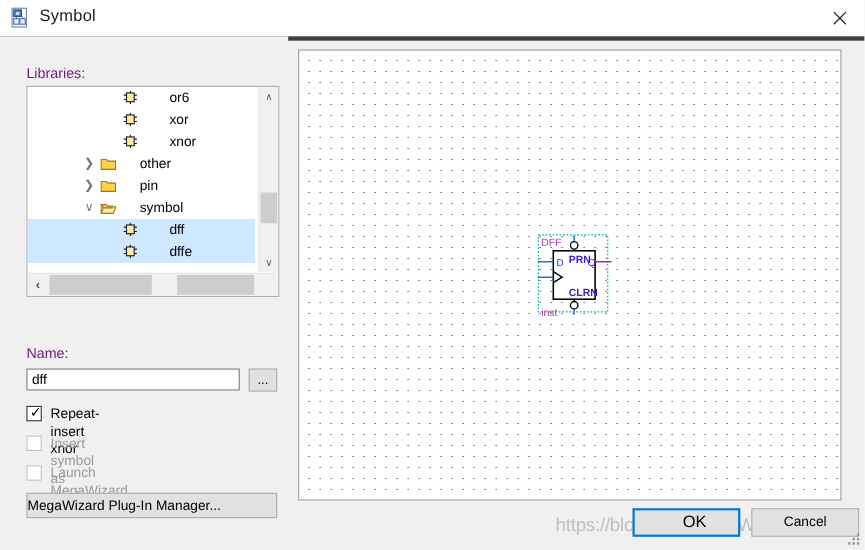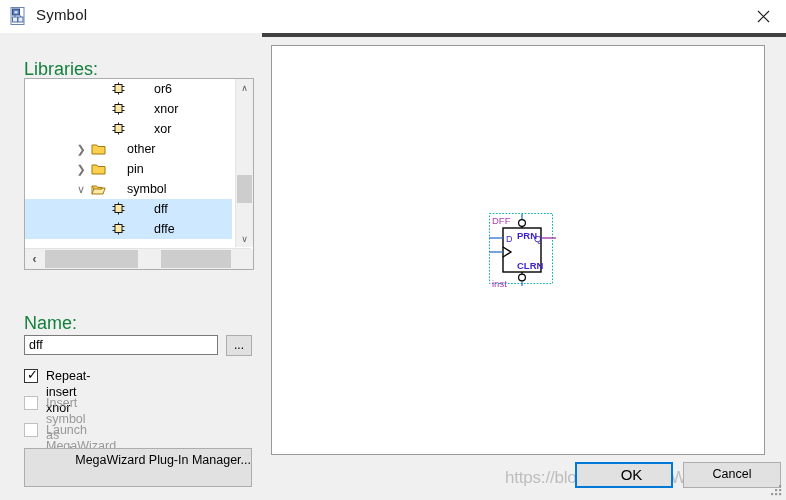--- a/index.html
+++ b/index.html
@@ -26,21 +26,21 @@
     font-size:15px;color:#1b1b1b;
     letter-spacing:.2px;
   }
   #close-button{
     position:absolute;right:0;top:0;width:46px;height:32px;
     display:flex;align-items:center;justify-content:center;
     cursor:default;
   }
   
   #left-pane{position:absolute;left:0;top:33px;width:262px;height:467px;background:#f0f0f0;}
-  .section-label{font-size:18px;color:#15803d;}
+  .section-label{font-size:13px;color:#701a75;}
   #libraries-label{position:absolute;left:24px;top:26px;}
   #tree-frame{
     position:absolute;left:24px;top:45px;width:228px;height:190px;
     background:#fff;border:1px solid #adadad;
     overflow:hidden;
   }
   #tree-list{position:absolute;left:0;top:0;width:207px;height:168px;overflow:hidden;}
   .tree-row{
     height:20px;line-height:20px;position:relative;white-space:nowrap;
     font-size:12.5px;color:#000;
@@ -113,24 +113,24 @@
   .cb-box.disabled{border-color:#c0c0c0;background:#fff;}
   .cb-check{
     position:absolute;left:2px;top:-3px;font-size:13px;color:#000;line-height:16px;
   }
   .cb-text{position:absolute;left:22px;top:0;font-size:12.5px;line-height:16px;color:#000;}
   .cb-text.disabled{color:#999;}
   #cb-repeat{top:335px;}
   #cb-block{top:362px;}
   #cb-wizard{top:389px;}
   #megawizard-button{
-    position:absolute;left:24px;top:415px;width:228px;height:39px;
+    position:absolute;left:24px;top:415px;width:228px;height:23px;
     background:#e1e1e1;border:1px solid #adadad;box-sizing:border-box;
     font-family:"Liberation Sans", sans-serif;font-size:12.5px;color:#000;
-    text-align:right;line-height:23px;cursor:default;
+    text-align:left;line-height:23px;cursor:default;
   }
   
   #preview-pane{
     position:absolute;left:271px;top:45px;width:494px;height:410px;
     background:#fff;
     border:1px solid #9a9a9a;
     box-sizing:border-box;
     overflow:hidden;
   }
   #preview-grid{
@@ -199,30 +199,30 @@
             </svg></span>
           <span class="t-label">or6</span>
         </div>
         <div class="tree-row lvl3">
           <span class="expander"></span>
           <span class="t-icon"><svg width="15" height="14" viewBox="0 0 15 14">
               <rect x="4" y="2.5" width="7" height="8" fill="#ffe9a8" stroke="#1a1a1a" stroke-width="1"></rect>
               <path d="M4 4.5 L1.5 4.5 M4 8.5 L1.5 8.5 M11 4.5 L13.5 4.5 M11 8.5 L13.5 8.5" stroke="#1a1a1a" stroke-width="1" fill="none"></path>
               <path d="M7.5 2.5 L7.5 0.5 M7.5 10.5 L7.5 12.5" stroke="#1a1a1a" stroke-width="1" fill="none"></path>
             </svg></span>
+          <span class="t-label">xor</span>
+        </div>
+        <div class="tree-row lvl3">
+          <span class="expander"></span>
+          <span class="t-icon"><svg width="15" height="14" viewBox="0 0 15 14">
+              <rect x="4" y="2.5" width="7" height="8" fill="#ffe9a8" stroke="#1a1a1a" stroke-width="1"></rect>
+              <path d="M4 4.5 L1.5 4.5 M4 8.5 L1.5 8.5 M11 4.5 L13.5 4.5 M11 8.5 L13.5 8.5" stroke="#1a1a1a" stroke-width="1" fill="none"></path>
+              <path d="M7.5 2.5 L7.5 0.5 M7.5 10.5 L7.5 12.5" stroke="#1a1a1a" stroke-width="1" fill="none"></path>
+            </svg></span>
           <span class="t-label">xnor</span>
-        </div>
-        <div class="tree-row lvl3">
-          <span class="expander"></span>
-          <span class="t-icon"><svg width="15" height="14" viewBox="0 0 15 14">
-              <rect x="4" y="2.5" width="7" height="8" fill="#ffe9a8" stroke="#1a1a1a" stroke-width="1"></rect>
-              <path d="M4 4.5 L1.5 4.5 M4 8.5 L1.5 8.5 M11 4.5 L13.5 4.5 M11 8.5 L13.5 8.5" stroke="#1a1a1a" stroke-width="1" fill="none"></path>
-              <path d="M7.5 2.5 L7.5 0.5 M7.5 10.5 L7.5 12.5" stroke="#1a1a1a" stroke-width="1" fill="none"></path>
-            </svg></span>
-          <span class="t-label">xor</span>
         </div>
         <div class="tree-row lvl2">
           <span class="expander">❯</span>
           <span class="t-icon"><svg width="15" height="13" viewBox="0 0 15 13">
               <path d="M1 3.5 L1 11 L14 11 L14 3.5 L7 3.5 L5.8 2 L1 2 Z" fill="#ffd04d" stroke="#a07a10" stroke-width="1"></path>
             </svg></span>
           <span class="t-label">other</span>
         </div>
         <div class="tree-row lvl2">
           <span class="expander">❯</span>

